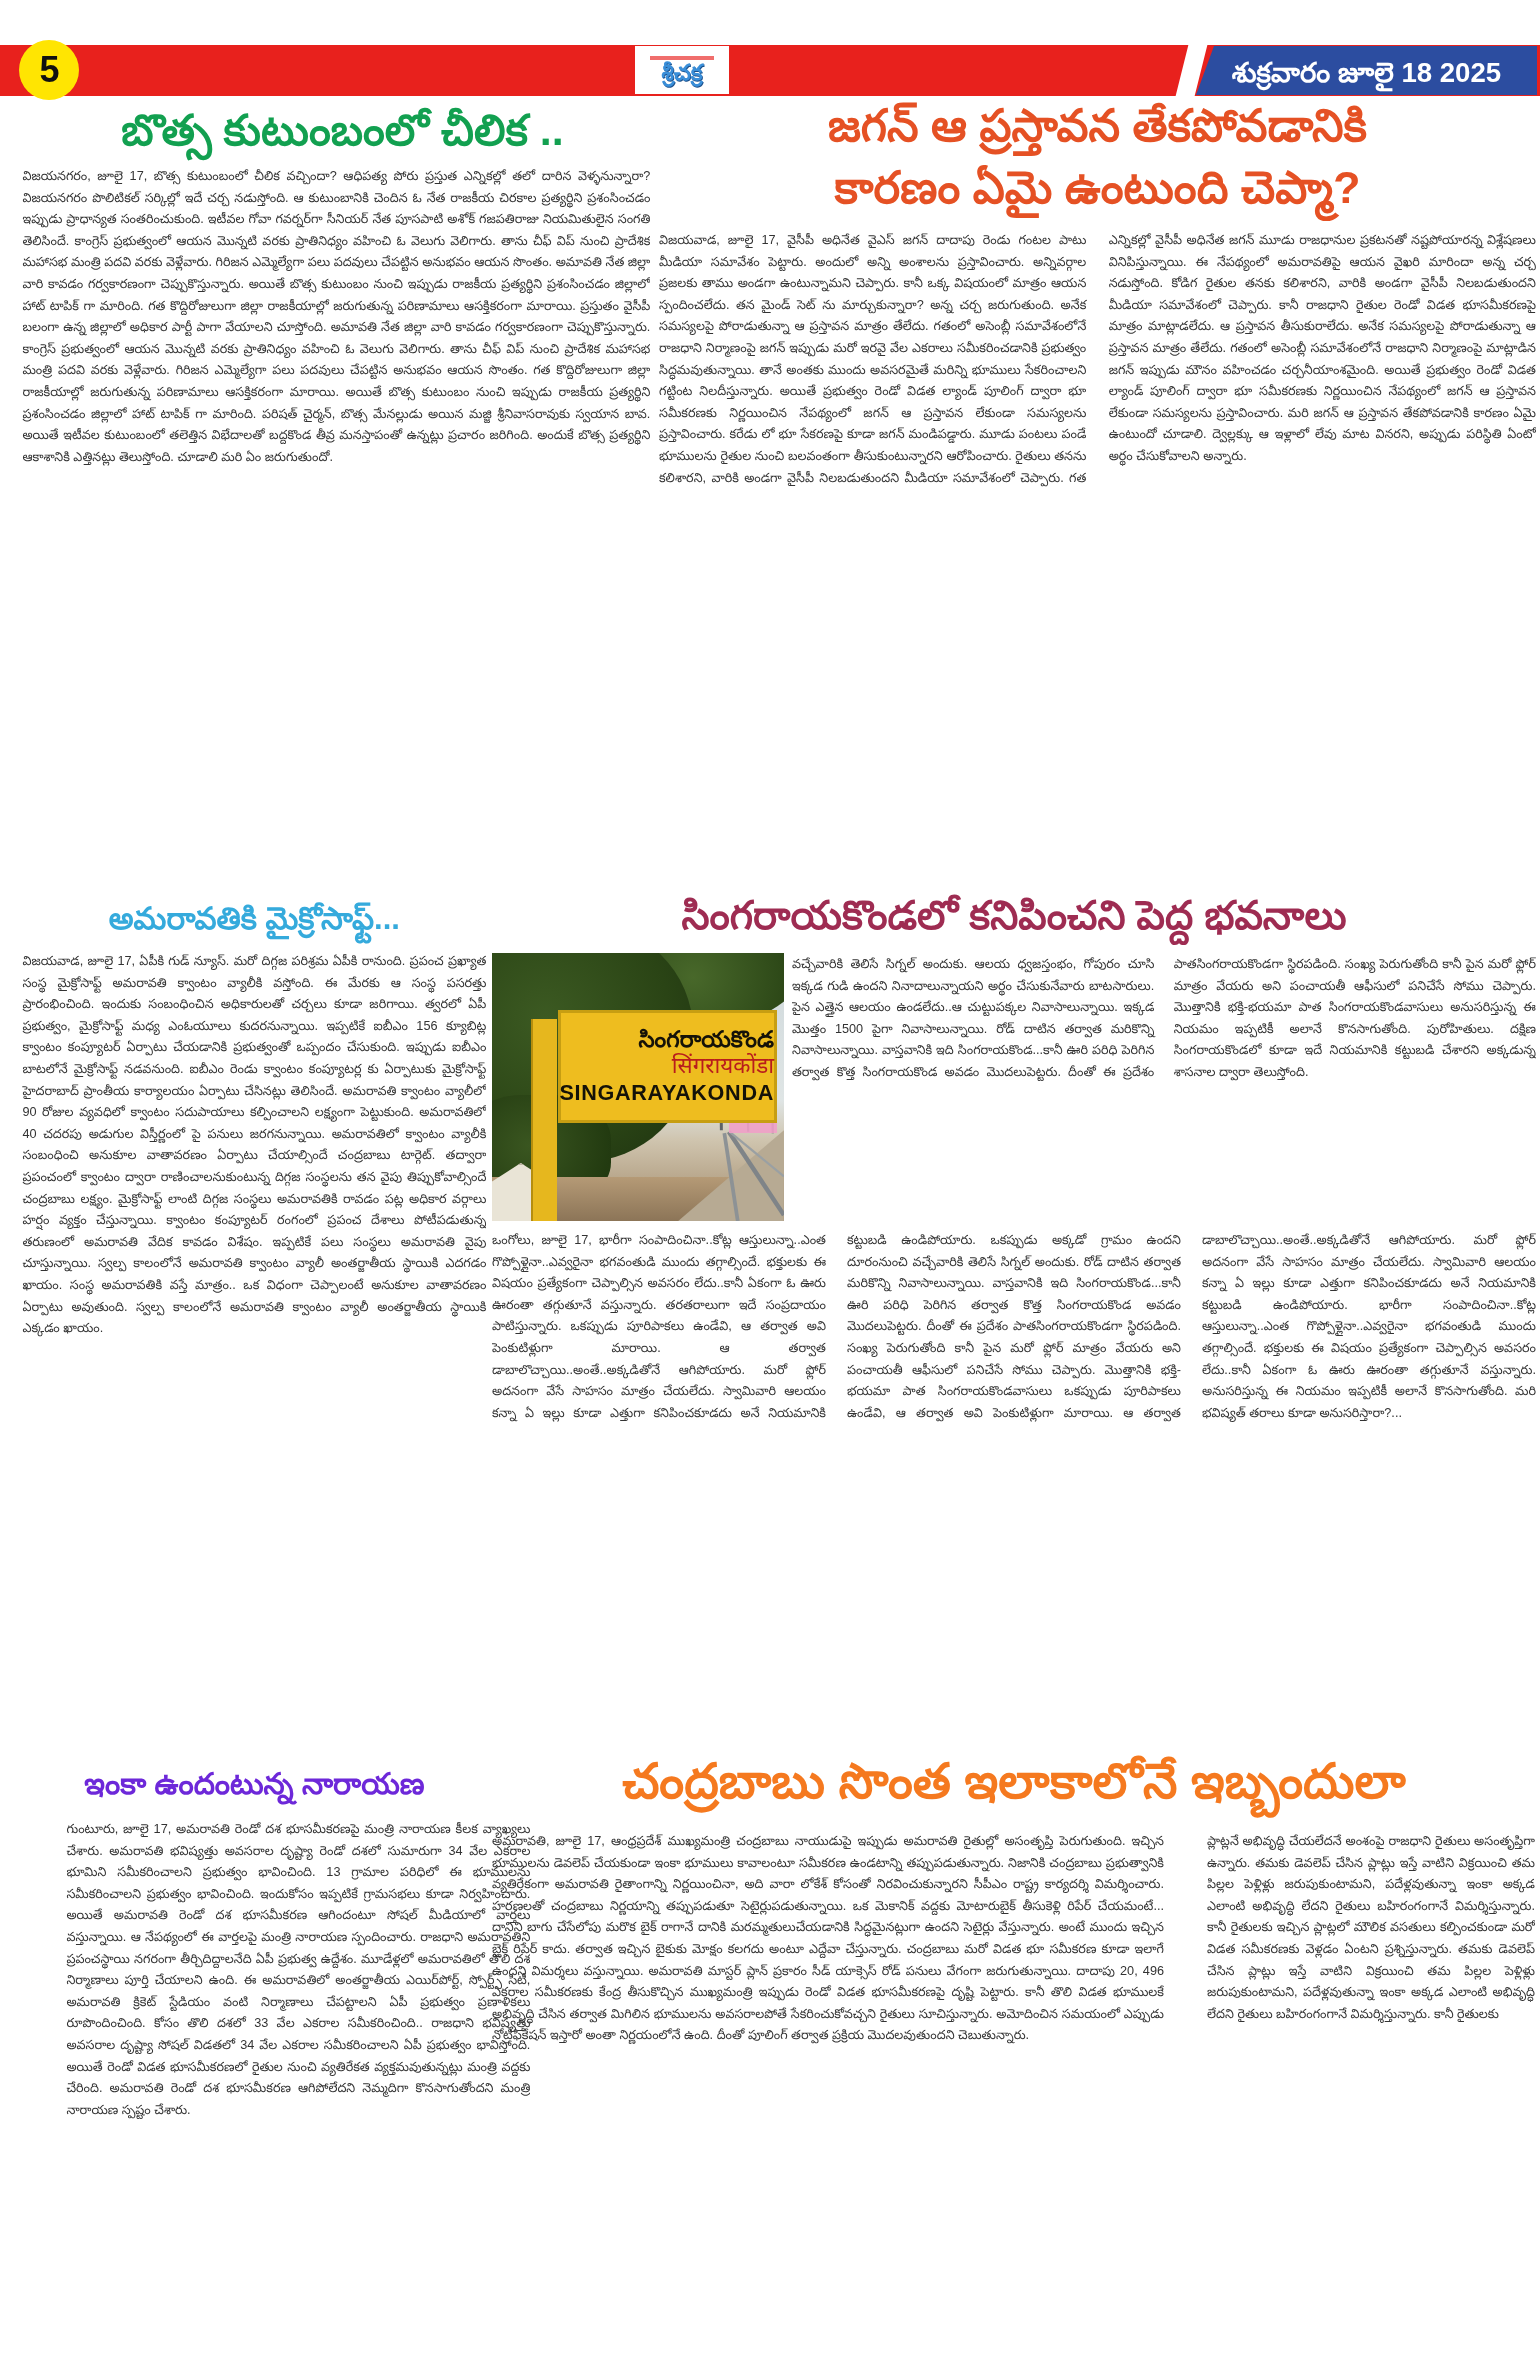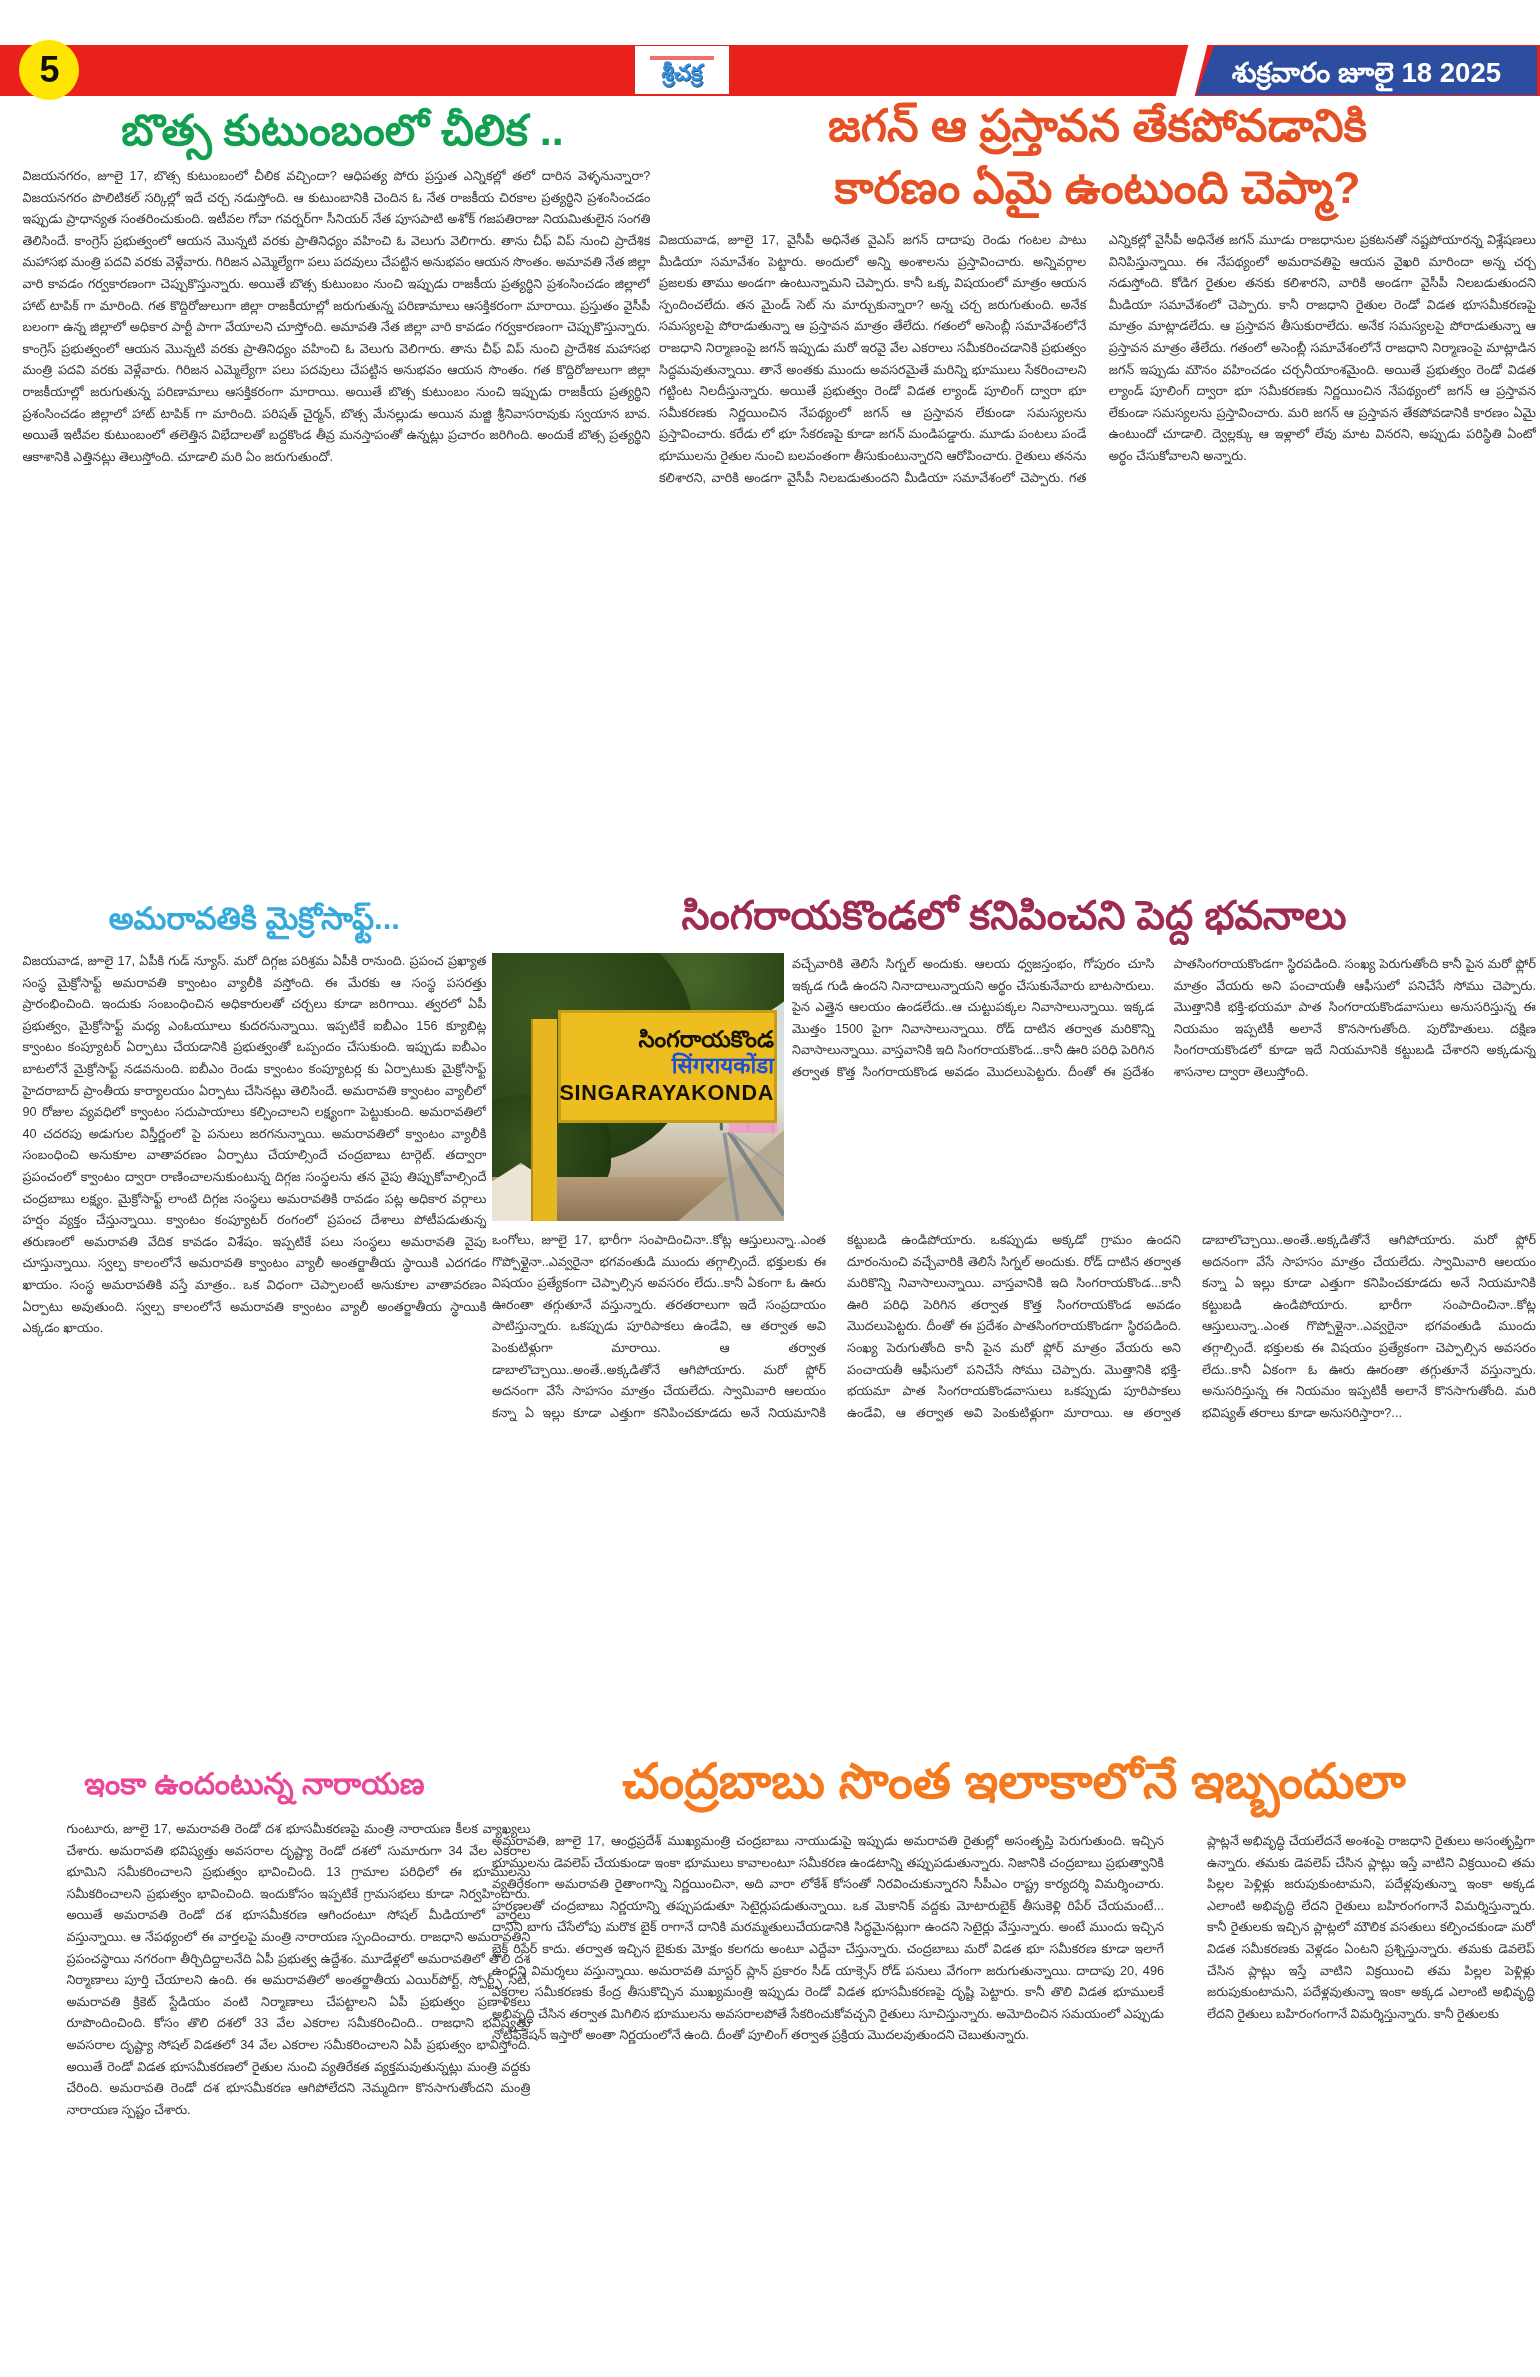--- a/index.html
+++ b/index.html
@@ -32,21 +32,21 @@
     clip-path:polygon(18px 0, 100% 0, 100% 100%, 0 100%);
     display:flex; align-items:flex-end; justify-content:center;
     color:#ffffff; font-size:27.6px; font-weight:bold; z-index:2;
   }
   
   .headline { position:absolute; font-weight:bold; text-align:center; letter-spacing:0; }
   .h-botsa    { left:27px;  top:98px;  width:631px;  height:64px;  color:#12a050; font-size:43px; line-height:64px; }
   .h-jagan    { left:659px; top:95px;  width:877px; height:128px; color:#e55124; font-size:45px; line-height:1.38; }
   .h-micro    { left:22.4px;  top:890px; width:464px;  height:57px;  color:#35aadc; font-size:31px; line-height:57px; }
   .h-singa    { left:492px; top:884px; width:1044px; height:63px;  color:#9e2c52; font-size:40px; line-height:63px; }
-  .h-naray    { left:22.4px;  top:1756px; width:464px;  height:55px;  color:#ec4899; font-size:30px; line-height:55px; }
+  .h-naray    { left:22.4px;  top:1756px; width:464px;  height:55px;  color:#6d28d9; font-size:30px; line-height:55px; }
   .h-chandra  { left:492px; top:1740px; width:1044px; height:83px; color:#f5791f; font-size:49px; line-height:83px; }
   
   .btext {
     position:absolute; font-size:12.7px; line-height:21.6px; text-align:justify;
     color:#333333; overflow:hidden;
   }
   #botsa-body   { left:22.4px;   top:166px;  width:628px;  height:710px; }
   #jagan-body   { left:659px;  top:230px;  width:877px; height:634px; column-count:2; column-gap:22.4px; }
   #micro-body   { left:22.4px;   top:951px; width:464px;  height:786px; }
   #singa-right  { left:792px; top:954px; width:744px;  height:268px; column-count:2; column-gap:19.4px; }
@@ -71,21 +71,21 @@
   .hut { position:absolute; left:0px; top:210px; width:64px; height:60px; background:#e9e4d6;
          clip-path:polygon(0 30%, 45% 0, 90% 30%, 90% 100%, 0 100%); border-top:2.2px solid #b9b2a0; }
   .signpost { position:absolute; left:39px; top:66px; width:24px; height:203px; background:#e6b71e;
               border-left:2.2px solid #b58d0e; }
   .signboard {
     position:absolute; left:66px; top:57px; width:219px; height:113px; background:#eebd1f;
     border:3px solid #c79e12; box-sizing:border-box;
     display:flex; flex-direction:column; align-items:flex-end; justify-content:center;
   }
   .sign-te { color:#151208; font-size:23px; font-weight:bold; line-height:1.2; }
-  .sign-hi { color:#1d4ed8; font-size:22.4px; font-weight:bold; line-height:1.2; }
+  .sign-hi { color:#b91c1c; font-size:22.4px; font-weight:normal; line-height:1.2; }
   .sign-en { color:#151208; font-size:21.6px; font-weight:bold; letter-spacing:0.7px; line-height:1.25; }
   .watermark { position:absolute; left:237px; top:170px; width:48px; height:9.7px; background:#f0a0c8; opacity:.9; }
   .tracks { position:absolute; left:0; top:0; }
 </style>
 </head>
 <body>
 
 <div class="page">
 
   <div class="topbar"></div>

